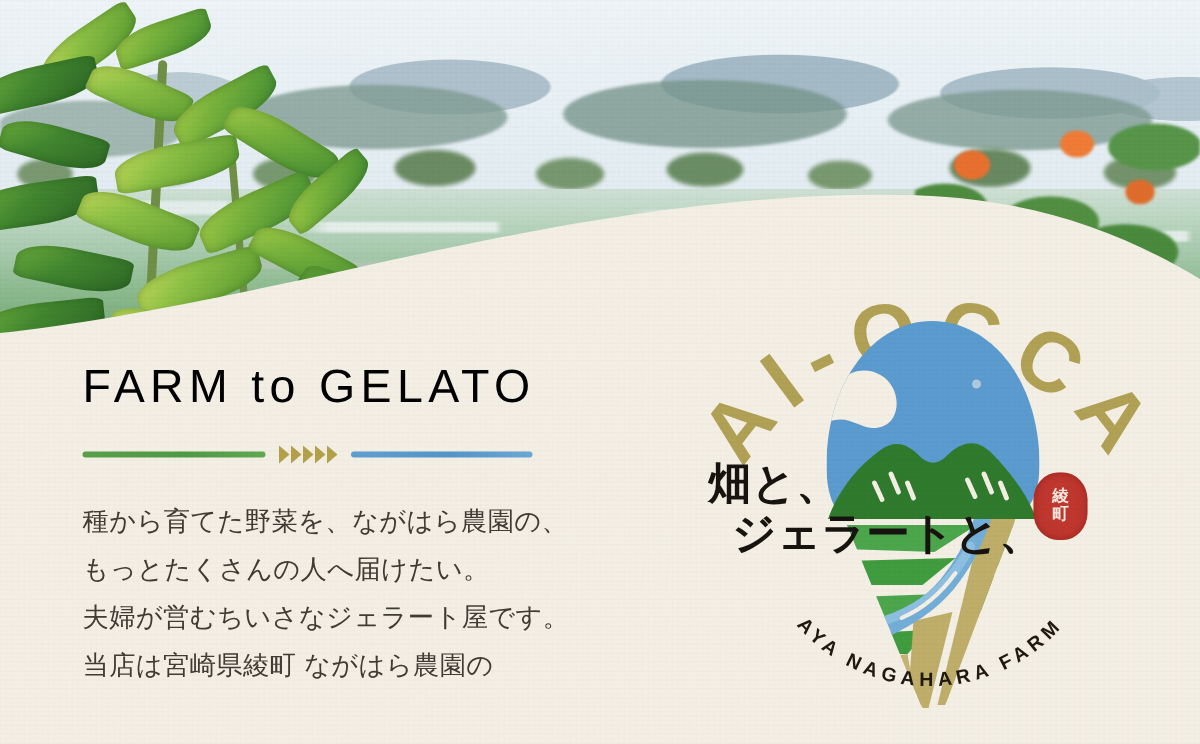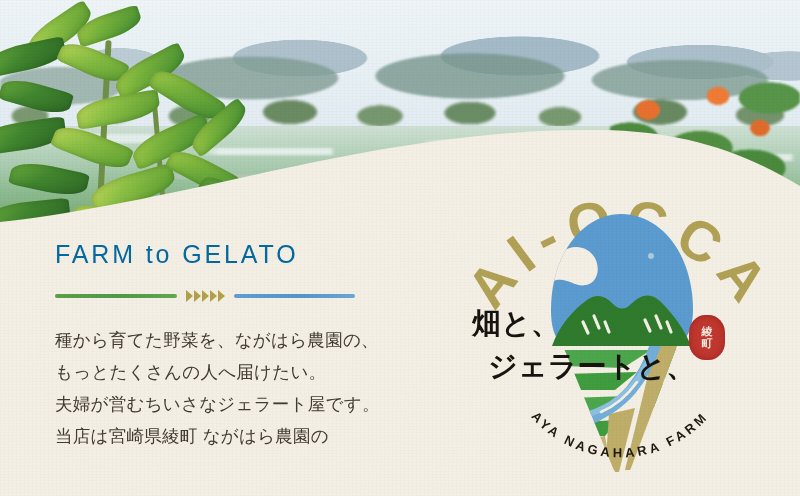--- a/index.html
+++ b/index.html
@@ -142,23 +142,23 @@
       repeating-linear-gradient(0deg, rgba(160,145,120,.055) 0px, rgba(160,145,120,.055) 1px, transparent 1px, transparent 3px),
       repeating-linear-gradient(90deg, rgba(160,145,120,.045) 0px, rgba(160,145,120,.045) 1px, transparent 1px, transparent 4px),
       radial-gradient(circle at 25% 70%, rgba(255,255,255,.5) 0%, transparent 60%);
     mix-blend-mode:multiply;
     opacity:.55;
   }
 
   
   #copy { position:absolute; left:55px; top:240px; width:400px; }
   #headline {
-    font-size:25px;
+    font-size:31px;
     letter-spacing:.115em;
-    color:#0369a1;
+    color:#000000;
     font-weight:300;
     white-space:nowrap;
     font-family:"Liberation Sans", sans-serif;
   }
   #divider {
     margin-top:20px;
     width:300px; height:14px;
     display:flex; align-items:center;
   }
   .rule { height:4px; border-radius:2px; flex:1 1 auto; }
@@ -186,21 +186,21 @@
 
   
   #jp-lockup {
     position:absolute; left:472px; top:308px; width:300px;
     color:#17140f;
     font-weight:bold;
     letter-spacing:.01em;
     pointer-events:none;
   }
   .jp-line1 { font-size:29px; line-height:1.05; }
-  .jp-line2 { font-size:29px; line-height:1.05; margin-top:13px; margin-left:16px; }
+  .jp-line2 { font-size:29px; line-height:1.05; margin-top:3px; margin-left:16px; }
 
   #seal {
     position:absolute; left:689px; top:315px;
     width:36px; height:45px;
     background:#c0372f;
     border-radius:46% 46% 46% 46% / 40% 40% 40% 40%;
     color:#f6ece2;
     font-size:11px; font-weight:bold;
     display:flex; flex-direction:column; align-items:center; justify-content:center;
     line-height:1.05;

